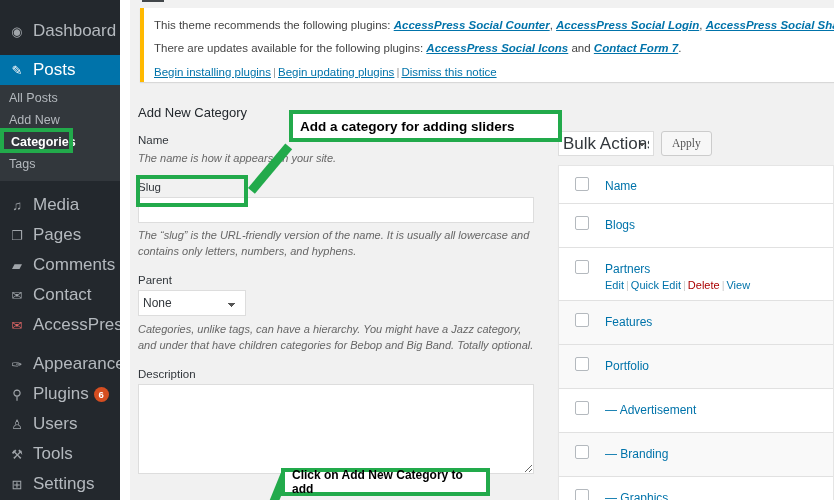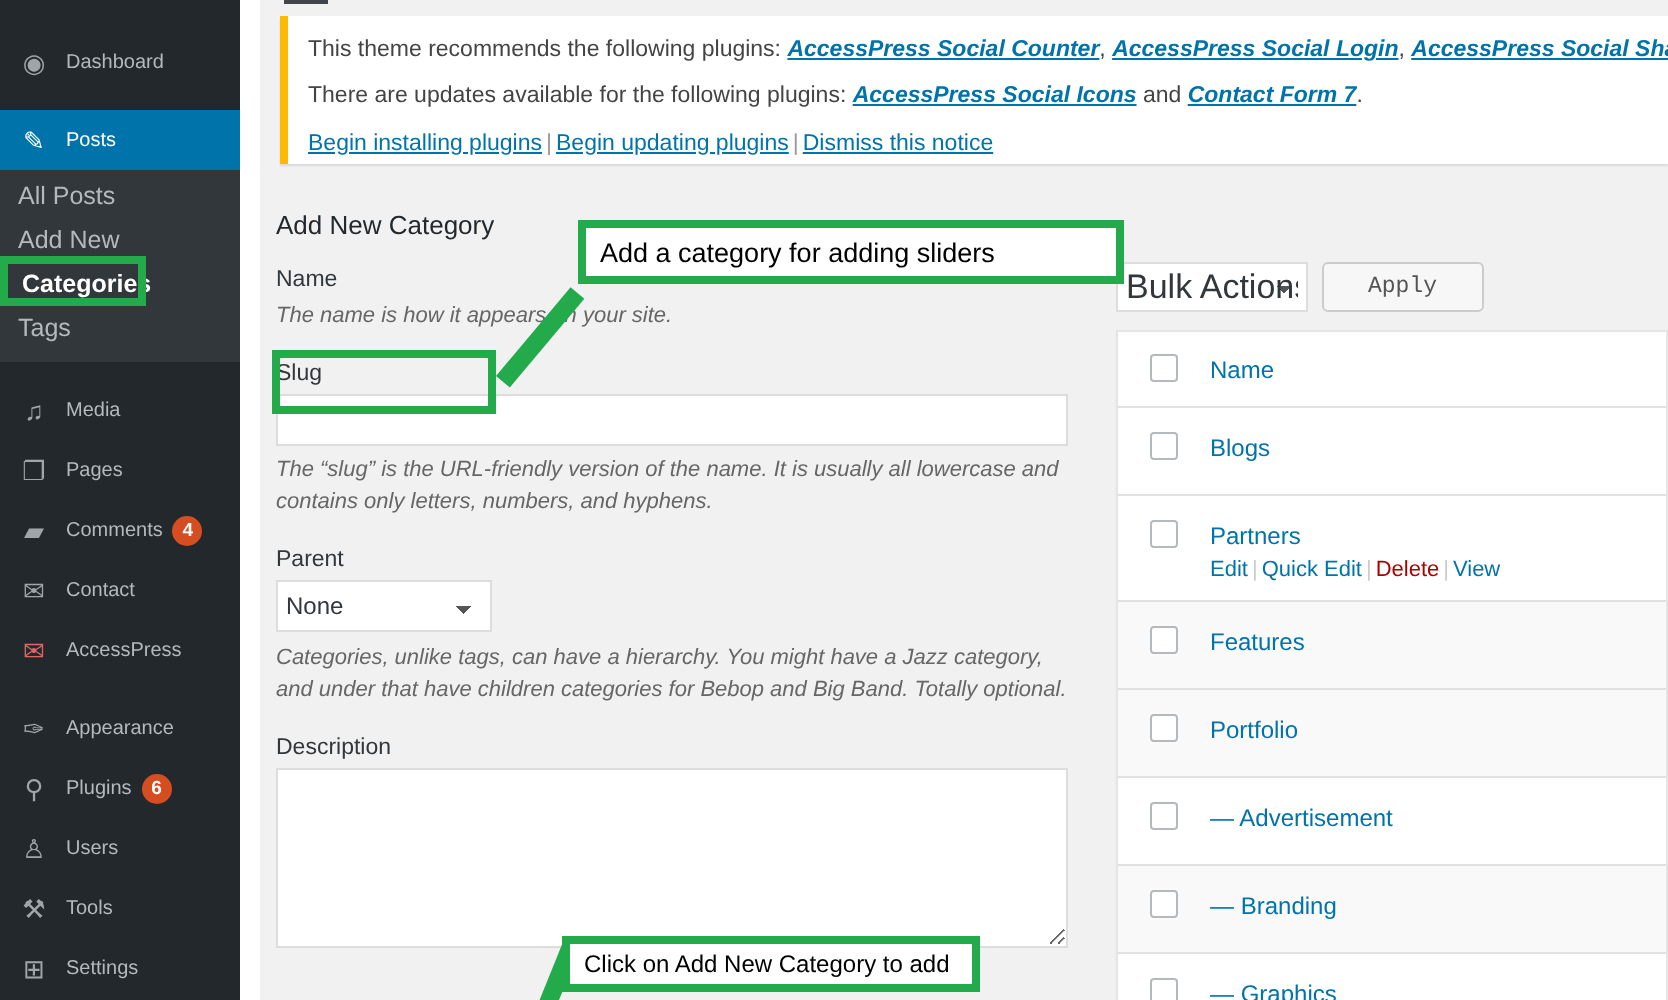--- a/index.html
+++ b/index.html
@@ -20,21 +20,21 @@
     font-size: 12.5px;
   }
   .menu-top {
     position: relative;
     display: flex; align-items: center;
     height: 30px;
     padding-left: 9px;
     color: #b4b9be;
     cursor: pointer;
   }
-  .menu-top .mt-label { margin-left: 8px; font-size: 10px; white-space: nowrap; }
+  .menu-top .mt-label { margin-left: 8px; font-size: 17px; white-space: nowrap; }
   .menu-top.current {
     background: #0073aa; color: #fff; font-weight: normal;
   }
   .menu-top.current .mt-label { color: #fff; }
   .menu-top.current::after {
     content: ""; position: absolute; right: -8px; top: 50%;
     margin-top: -8px; border: 8px solid transparent;
     border-left-color: #0073aa;
   }
   .menu-icon {
@@ -134,24 +134,24 @@
     border: 1px solid #ddd; background: #fff;
     font-size: 17px; font-family: "Liberation Sans", sans-serif;
     color: #32373c; padding: 1px 4px;
     -webkit-appearance: none; appearance: none;
     background-image: linear-gradient(45deg, transparent 50%, #555 50%), linear-gradient(135deg, #555 50%, transparent 50%);
     background-position: calc(100% - 11px) 11px, calc(100% - 7px) 11px;
     background-size: 4px 4px, 4px 4px;
     background-repeat: no-repeat;
   }
   .apply-btn {
-    margin-left: 7px; height: 25px; padding: 0 22px;
+    margin-left: 7px; height: 25px; padding: 0 10px;
     border: 1px solid #ccc; background: #f7f7f7; border-radius: 3px;
     font-size: 11.5px; color: #555; cursor: pointer;
-    font-family: Liberation Mono, monospace;
+    font-family: Liberation Serif, serif;
   }
   .wp-table {
     width: 276px; background: #fff;
     border: 1px solid #e5e5e5; border-bottom: none;
     box-shadow: 0 1px 1px 0 rgba(0,0,0,.04);
   }
   .tr {
     display: flex; align-items: flex-start;
     min-height: 44px; padding: 11px 0 9px 0;
     border-bottom: 1px solid #e1e1e1;
@@ -170,21 +170,21 @@
   .row-actions a { color: #0073aa; text-decoration: none; cursor: pointer; }
   .row-actions a.del { color: #a00; }
   .row-actions .bar { color: #ccc; padding: 0 2px; }
 
   
   .anno {
     position: absolute;
     border: 4px solid #22aa4b;
     background: #fff;
     display: flex; align-items: center;
-    font-size: 13.5px; font-weight: normal; color: #000;
+    font-size: 13.5px; font-weight: bold; color: #000;
     padding: 0 7px;
     z-index: 30;
   }
   .anno.hollow { background: transparent; }
   .anno-line {
     position: absolute;
     background: #22aa4b;
     transform-origin: 0 0;
     z-index: 29;
   }

